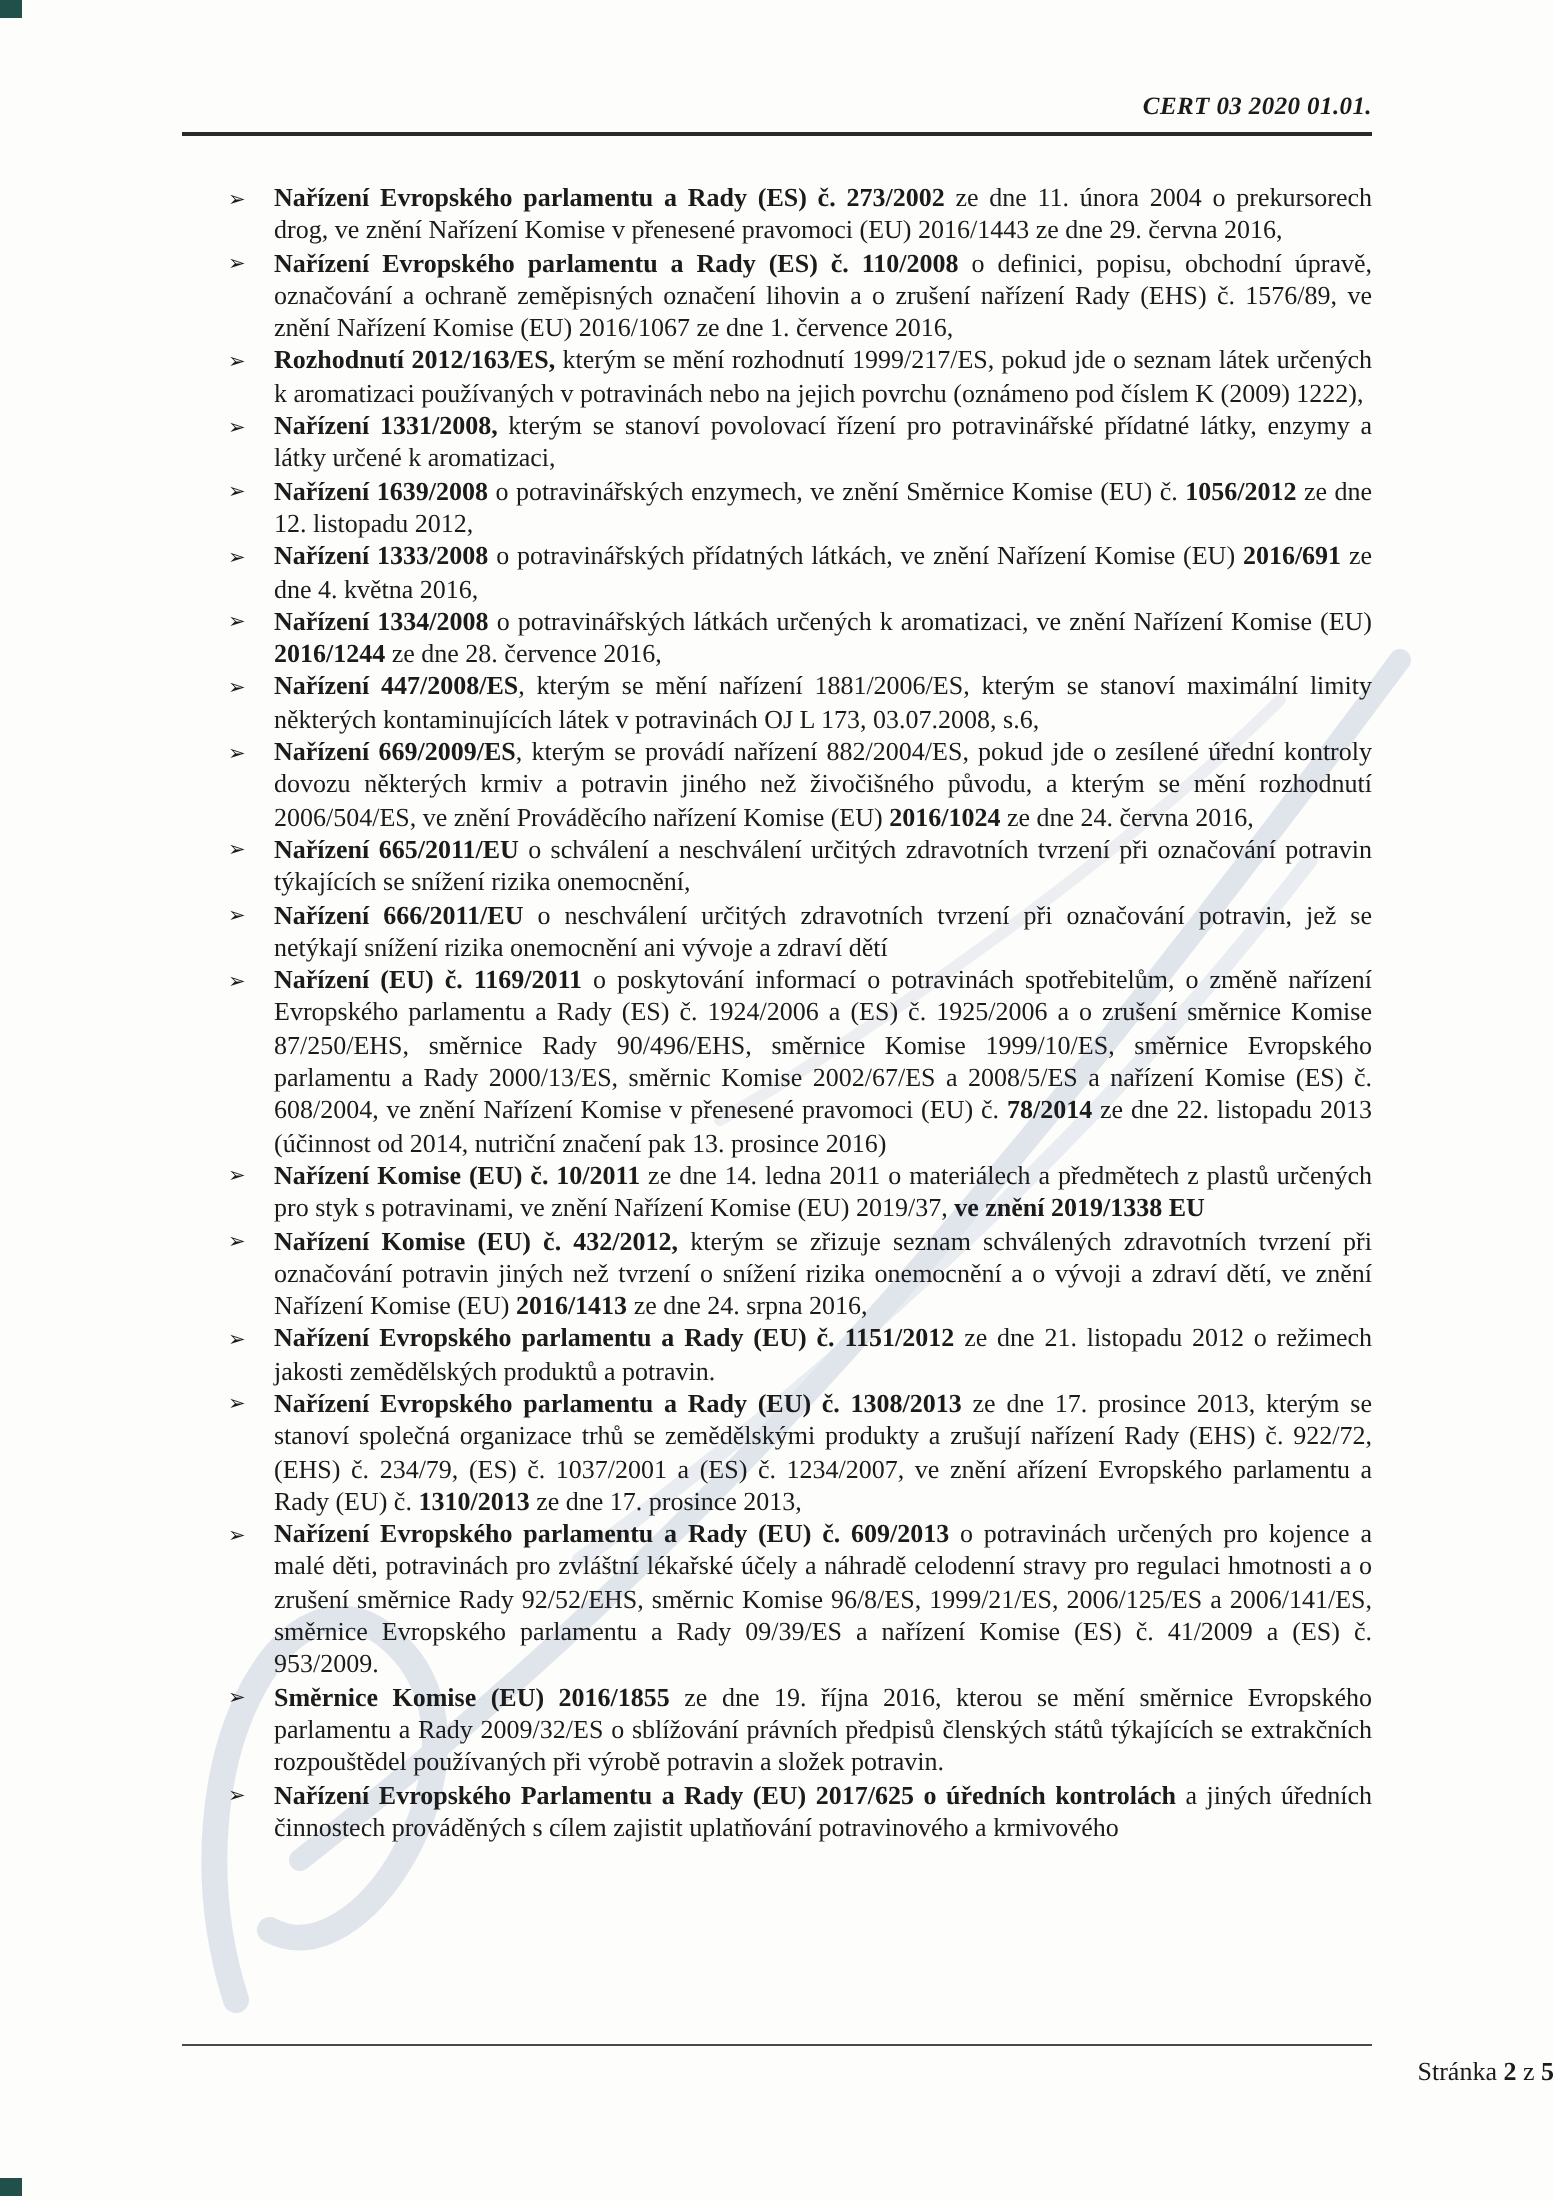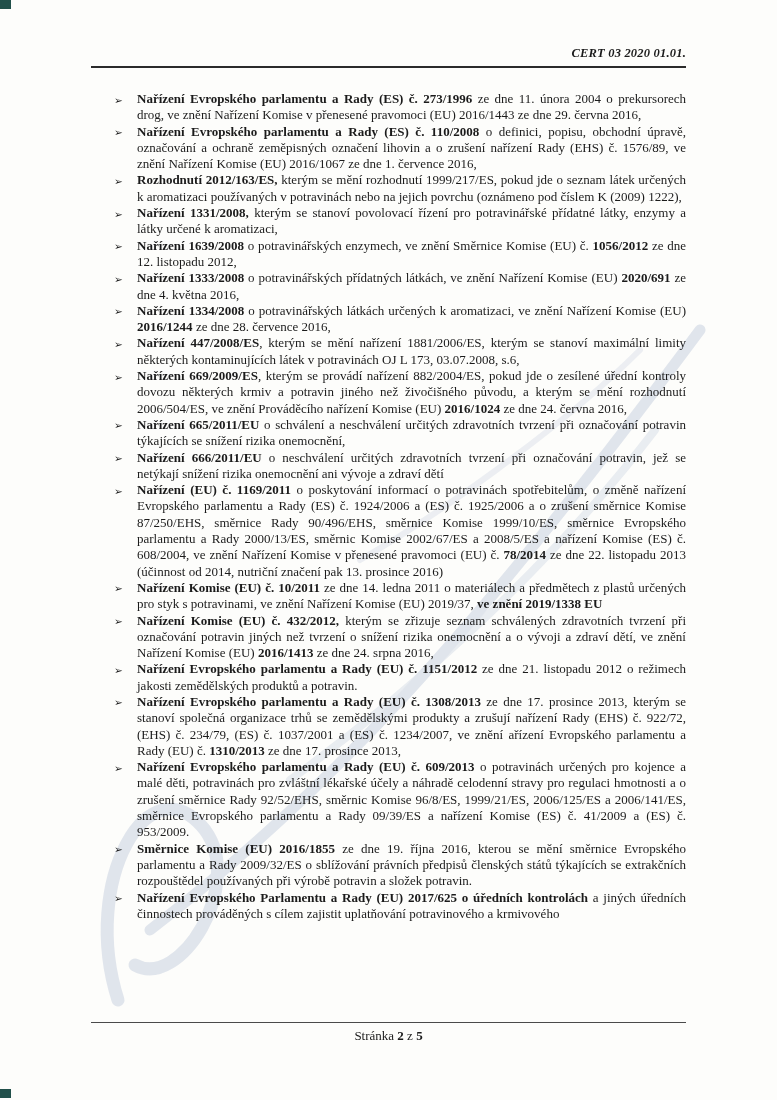--- a/index.html
+++ b/index.html
@@ -54,21 +54,21 @@
   .footer-rule {
     position: absolute;
     top: 1022px; left: 91px; right: 91px;
     height: 1px;
     background: #4a4a4a;
   }
   .footer-text {
     position: absolute;
     top: 1028px; left: 0;
     width: 100%;
-    text-align: center;
+    text-align: right;
     font-size: 13px;
     white-space: pre;
   }
   .footer-text b { font-weight: bold; }
 
   .watermark {
     position: absolute;
     left: 0; top: 0;
     pointer-events: none;
   }
@@ -85,26 +85,26 @@
   </g>
 </svg>
 
 <div class="corner-mark top"></div>
 <div class="corner-mark bottom"></div>
 
 <div class="header-text">CERT 03 2020 01.01.</div>
 <div class="header-rule"></div>
 
 <div class="content">
-    <div class="item"><span class="bullet">➢</span><span class="run bold">Nařízení Evropského parlamentu a Rady (ES) č. 273/1996</span><span class="run"> ze dne 11. února 2004 o prekursorech drog, ve znění Nařízení Komise v přenesené pravomoci (EU) 2016/1443 ze dne 29. června 2016,</span></div>
+    <div class="item"><span class="bullet">➢</span><span class="run bold">Nařízení Evropského parlamentu a Rady (ES) č. 273/2002</span><span class="run"> ze dne 11. února 2004 o prekursorech drog, ve znění Nařízení Komise v přenesené pravomoci (EU) 2016/1443 ze dne 29. června 2016,</span></div>
     <div class="item"><span class="bullet">➢</span><span class="run bold">Nařízení Evropského parlamentu a Rady (ES) č. 110/2008</span><span class="run"> o definici, popisu, obchodní úpravě, označování a ochraně zeměpisných označení lihovin a o zrušení nařízení Rady (EHS) č. 1576/89, ve znění Nařízení Komise (EU) 2016/1067 ze dne 1. července 2016,</span></div>
     <div class="item"><span class="bullet">➢</span><span class="run bold">Rozhodnutí 2012/163/ES,</span><span class="run"> kterým se mění rozhodnutí 1999/217/ES, pokud jde o seznam látek určených k aromatizaci používaných v potravinách nebo na jejich povrchu (oznámeno pod číslem K (2009) 1222),</span></div>
     <div class="item"><span class="bullet">➢</span><span class="run bold">Nařízení 1331/2008,</span><span class="run"> kterým se stanoví povolovací řízení pro potravinářské přídatné látky, enzymy a látky určené k aromatizaci,</span></div>
     <div class="item"><span class="bullet">➢</span><span class="run bold">Nařízení 1639/2008</span><span class="run"> o potravinářských enzymech, ve znění Směrnice Komise (EU) č. </span><span class="run bold">1056/2012</span><span class="run"> ze dne 12. listopadu 2012,</span></div>
-    <div class="item"><span class="bullet">➢</span><span class="run bold">Nařízení 1333/2008</span><span class="run"> o potravinářských přídatných látkách, ve znění Nařízení Komise (EU) </span><span class="run bold">2020/691</span><span class="run"> ze dne 4. května 2016,</span></div>
+    <div class="item"><span class="bullet">➢</span><span class="run bold">Nařízení 1333/2008</span><span class="run"> o potravinářských přídatných látkách, ve znění Nařízení Komise (EU) </span><span class="run bold">2016/691</span><span class="run"> ze dne 4. května 2016,</span></div>
     <div class="item"><span class="bullet">➢</span><span class="run bold">Nařízení 1334/2008</span><span class="run"> o potravinářských látkách určených k aromatizaci, ve znění Nařízení Komise (EU) </span><span class="run bold">2016/1244</span><span class="run"> ze dne 28. července 2016,</span></div>
     <div class="item"><span class="bullet">➢</span><span class="run bold">Nařízení 447/2008/ES</span><span class="run">, kterým se mění nařízení 1881/2006/ES, kterým se stanoví maximální limity některých kontaminujících látek v potravinách OJ L 173, 03.07.2008, s.6,</span></div>
     <div class="item"><span class="bullet">➢</span><span class="run bold">Nařízení 669/2009/ES</span><span class="run">, kterým se provádí nařízení 882/2004/ES, pokud jde o zesílené úřední kontroly dovozu některých krmiv a potravin jiného než živočišného původu, a kterým se mění rozhodnutí 2006/504/ES, ve znění Prováděcího nařízení Komise (EU) </span><span class="run bold">2016/1024</span><span class="run"> ze dne 24. června 2016,</span></div>
     <div class="item"><span class="bullet">➢</span><span class="run bold">Nařízení 665/2011/EU</span><span class="run"> o schválení a neschválení určitých zdravotních tvrzení při označování potravin týkajících se snížení rizika onemocnění,</span></div>
     <div class="item"><span class="bullet">➢</span><span class="run bold">Nařízení 666/2011/EU</span><span class="run"> o neschválení určitých zdravotních tvrzení při označování potravin, jež se netýkají snížení rizika onemocnění ani vývoje a zdraví dětí</span></div>
     <div class="item"><span class="bullet">➢</span><span class="run bold">Nařízení (EU) č. 1169/2011</span><span class="run"> o poskytování informací o potravinách spotřebitelům, o změně nařízení Evropského parlamentu a Rady (ES) č. 1924/2006 a (ES) č. 1925/2006 a o zrušení směrnice Komise 87/250/EHS, směrnice Rady 90/496/EHS, směrnice Komise 1999/10/ES, směrnice Evropského parlamentu a Rady 2000/13/ES, směrnic Komise 2002/67/ES a 2008/5/ES a nařízení Komise (ES) č. 608/2004, ve znění Nařízení Komise v přenesené pravomoci (EU) č. </span><span class="run bold">78/2014</span><span class="run"> ze dne 22. listopadu 2013 (účinnost od 2014, nutriční značení pak 13. prosince 2016)</span></div>
     <div class="item"><span class="bullet">➢</span><span class="run bold">Nařízení Komise (EU) č. 10/2011</span><span class="run"> ze dne 14. ledna 2011 o materiálech a předmětech z plastů určených pro styk s potravinami, ve znění Nařízení Komise (EU) 2019/37, </span><span class="run bold">ve znění 2019/1338 EU</span></div>
     <div class="item"><span class="bullet">➢</span><span class="run bold">Nařízení Komise (EU) č. 432/2012,</span><span class="run"> kterým se zřizuje seznam schválených zdravotních tvrzení při označování potravin jiných než tvrzení o snížení rizika onemocnění a o vývoji a zdraví dětí, ve znění Nařízení Komise (EU) </span><span class="run bold">2016/1413</span><span class="run"> ze dne 24. srpna 2016,</span></div>
     <div class="item"><span class="bullet">➢</span><span class="run bold">Nařízení Evropského parlamentu a Rady (EU) č. 1151/2012</span><span class="run"> ze dne 21. listopadu 2012 o režimech jakosti zemědělských produktů a potravin.</span></div>
     <div class="item"><span class="bullet">➢</span><span class="run bold">Nařízení Evropského parlamentu a Rady (EU) č. 1308/2013</span><span class="run"> ze dne 17. prosince 2013, kterým se stanoví společná organizace trhů se zemědělskými produkty a zrušují nařízení Rady (EHS) č. 922/72, (EHS) č. 234/79, (ES) č. 1037/2001 a (ES) č. 1234/2007, ve znění ařízení Evropského parlamentu a Rady (EU) č. </span><span class="run bold">1310/2013</span><span class="run"> ze dne 17. prosince 2013,</span></div>

